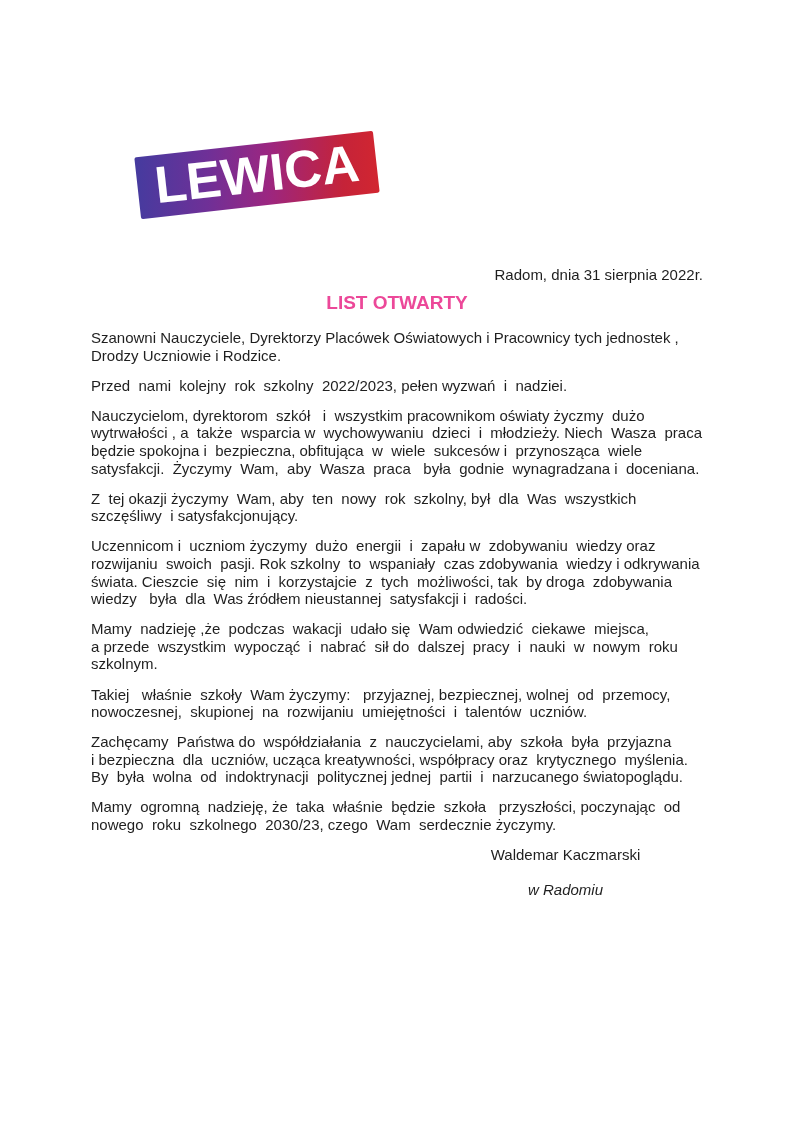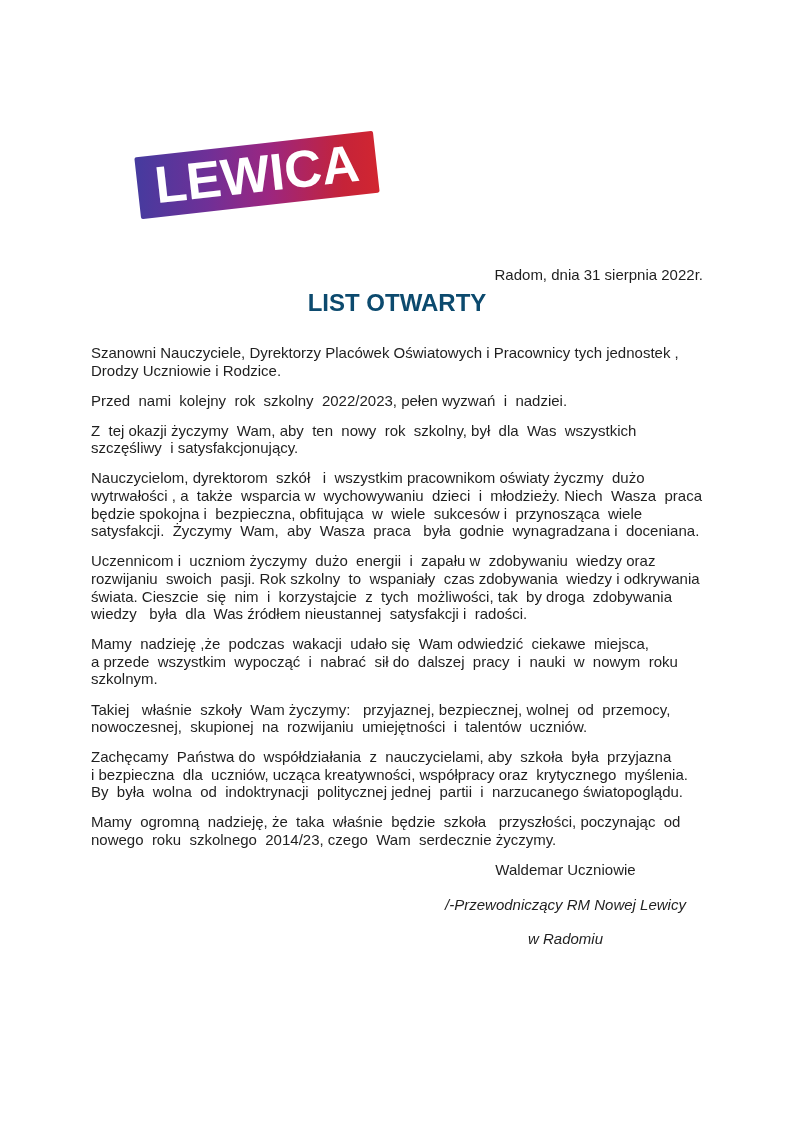--- a/index.html
+++ b/index.html
@@ -46,28 +46,28 @@
     line-height: 17.6px;
     text-align: center;
   }
   .title {
     position: absolute;
     top: 291px;
     left: 0;
     width: 100%;
     margin: 0;
     text-align: center;
-    font-size: 24px;
+    font-size: 19px;
     font-weight: bold;
     line-height: 24px;
-    color: #0c4a6e;
+    color: #ec4899;
   }
   .body {
     position: absolute;
-    top: 344px;
+    top: 329px;
     left: 91px;
     width: 612px;
     font-size: 15px;
     line-height: 17.6px;
   }
   .body p {
     margin: 0 0 12.5px 0;
     white-space: pre-wrap;
   }
   .signature {
@@ -95,42 +95,41 @@
 
   <div class="date-line">Radom, dnia 31 sierpnia 2022r.</div>
 
   <h1 class="title">LIST OTWARTY</h1>
 
   <div class="body">
     <div>
         <p>Szanowni Nauczyciele, Dyrektorzy Placówek Oświatowych i Pracownicy tych jednostek ,
 Drodzy Uczniowie i Rodzice.</p>
         <p>Przed  nami  kolejny  rok  szkolny  2022/2023, pełen wyzwań  i  nadziei.</p>
-        <p>Z  tej okazji życzymy  Wam, aby  ten  nowy  rok  szkolny, był  dla  Was  wszystkich
-szczęśliwy  i satysfakcjonujący.</p>
         <p>Nauczycielom, dyrektorom  szkół   i  wszystkim pracownikom oświaty życzmy  dużo
 wytrwałości , a  także  wsparcia w  wychowywaniu  dzieci  i  młodzieży. Niech  Wasza  praca
 będzie spokojna i  bezpieczna, obfitująca  w  wiele  sukcesów i  przynosząca  wiele
 satysfakcji.  Życzymy  Wam,  aby  Wasza  praca   była  godnie  wynagradzana i  doceniana.</p>
+        <p>Z  tej okazji życzymy  Wam, aby  ten  nowy  rok  szkolny, był  dla  Was  wszystkich
+szczęśliwy  i satysfakcjonujący.</p>
         <p>Uczennicom i  uczniom życzymy  dużo  energii  i  zapału w  zdobywaniu  wiedzy oraz
 rozwijaniu  swoich  pasji. Rok szkolny  to  wspaniały  czas zdobywania  wiedzy i odkrywania
 świata. Cieszcie  się  nim  i  korzystajcie  z  tych  możliwości, tak  by droga  zdobywania
 wiedzy   była  dla  Was źródłem nieustannej  satysfakcji i  radości.</p>
         <p>Mamy  nadzieję ,że  podczas  wakacji  udało się  Wam odwiedzić  ciekawe  miejsca,
 a przede  wszystkim  wypocząć  i  nabrać  sił do  dalszej  pracy  i  nauki  w  nowym  roku
 szkolnym.</p>
         <p>Takiej   właśnie  szkoły  Wam życzymy:   przyjaznej, bezpiecznej, wolnej  od  przemocy,
 nowoczesnej,  skupionej  na  rozwijaniu  umiejętności  i  talentów  uczniów.</p>
         <p>Zachęcamy  Państwa do  współdziałania  z  nauczycielami, aby  szkoła  była  przyjazna
 i bezpieczna  dla  uczniów, ucząca kreatywności, współpracy oraz  krytycznego  myślenia.
 By  była  wolna  od  indoktrynacji  politycznej jednej  partii  i  narzucanego światopoglądu.</p>
         <p>Mamy  ogromną  nadzieję, że  taka  właśnie  będzie  szkoła   przyszłości, poczynając  od
-nowego  roku  szkolnego  2014/23, czego  Wam  serdecznie życzymy.</p>
+nowego  roku  szkolnego  2030/23, czego  Wam  serdecznie życzymy.</p>
       </div>
 
     <div class="signature">
-      <p>Waldemar Uczniowie</p>
-      <p class="italic">/-Przewodniczący RM Nowej Lewicy</p>
+      <p>Waldemar Kaczmarski</p>
       <p class="italic">w Radomiu</p>
     </div>
   </div>
 
 </div>
 
 </body></html>

